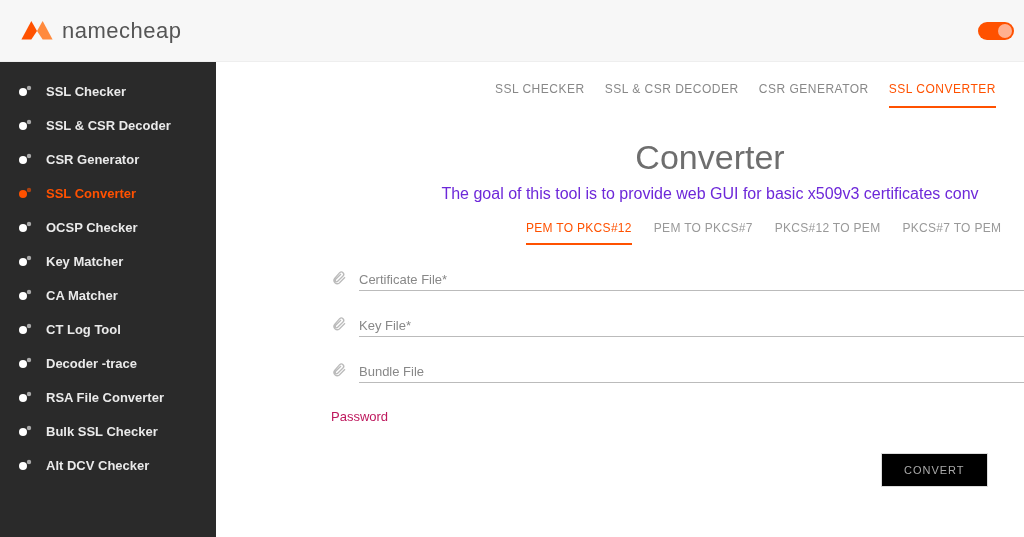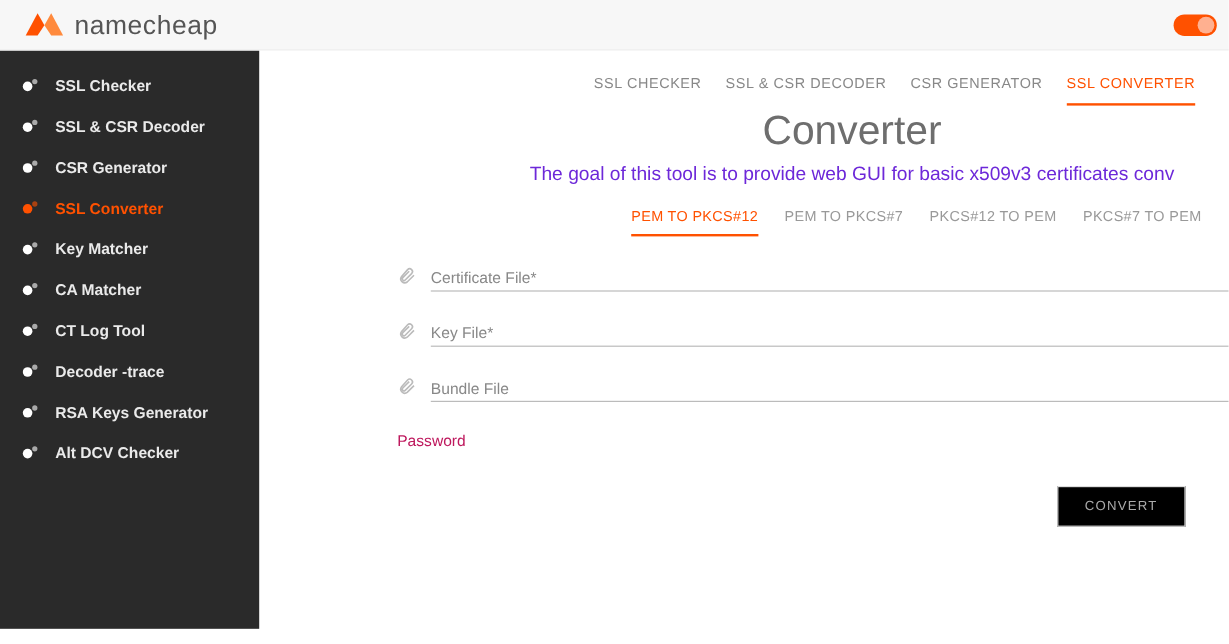--- a/index.html
+++ b/index.html
@@ -5,21 +5,21 @@
   * { box-sizing: border-box; margin: 0; padding: 0; }
   body {
     font-family: -apple-system, BlinkMacSystemFont, "Segoe UI", Arial, sans-serif;
     width: 1024px;
     height: 537px;
     overflow: hidden;
     background: #fff;
   }
   
   .header {
-    height: 42px;
+    height: 62px;
     background: #f7f7f7;
     border-bottom: 1px solid #eee;
     display: flex;
     align-items: center;
     padding: 0 20px;
     position: relative;
   }
   .logo-wrap { display: flex; align-items: center; gap: 8px; }
   .logo-mark svg { display: block; }
   .logo-text {
@@ -96,21 +96,21 @@
   }
   .topnav-item.active {
     color: #ff5100;
     border-bottom: 2px solid #ff5100;
   }
   .title {
     text-align: center;
     font-size: 34px;
     font-weight: 300;
     color: #6e6e6e;
-    margin: 2px 0 8px;
+    margin: 30px 0 8px;
     margin-left: 180px;
   }
   .subtitle {
     text-align: center;
     font-size: 16px;
     font-weight: 300;
     color: #6d28d9;
     margin-bottom: 18px;
     margin-left: 180px;
     white-space: nowrap;
@@ -221,20 +221,27 @@
           <circle class="d1" cx="5" cy="9" r="4"></circle>
           <circle class="d2" cx="11" cy="5" r="2.2"></circle>
         </svg>
       <span>SSL Converter</span>
     </div>
     <div class="side-item">
       <svg class="dot-icon" viewBox="0 0 16 16">
           <circle class="d1" cx="5" cy="9" r="4"></circle>
           <circle class="d2" cx="11" cy="5" r="2.2"></circle>
         </svg>
+      <span>OCSP Checker</span>
+    </div>
+    <div class="side-item">
+      <svg class="dot-icon" viewBox="0 0 16 16">
+          <circle class="d1" cx="5" cy="9" r="4"></circle>
+          <circle class="d2" cx="11" cy="5" r="2.2"></circle>
+        </svg>
       <span>Key Matcher</span>
     </div>
     <div class="side-item">
       <svg class="dot-icon" viewBox="0 0 16 16">
           <circle class="d1" cx="5" cy="9" r="4"></circle>
           <circle class="d2" cx="11" cy="5" r="2.2"></circle>
         </svg>
       <span>CA Matcher</span>
     </div>
     <div class="side-item">
@@ -249,21 +256,28 @@
           <circle class="d1" cx="5" cy="9" r="4"></circle>
           <circle class="d2" cx="11" cy="5" r="2.2"></circle>
         </svg>
       <span>Decoder -trace</span>
     </div>
     <div class="side-item">
       <svg class="dot-icon" viewBox="0 0 16 16">
           <circle class="d1" cx="5" cy="9" r="4"></circle>
           <circle class="d2" cx="11" cy="5" r="2.2"></circle>
         </svg>
-      <span>RSA Keys Generator</span>
+      <span>RSA File Converter</span>
+    </div>
+    <div class="side-item">
+      <svg class="dot-icon" viewBox="0 0 16 16">
+          <circle class="d1" cx="5" cy="9" r="4"></circle>
+          <circle class="d2" cx="11" cy="5" r="2.2"></circle>
+        </svg>
+      <span>Bulk SSL Checker</span>
     </div>
     <div class="side-item">
       <svg class="dot-icon" viewBox="0 0 16 16">
           <circle class="d1" cx="5" cy="9" r="4"></circle>
           <circle class="d2" cx="11" cy="5" r="2.2"></circle>
         </svg>
       <span>Alt DCV Checker</span>
     </div>
   </nav>
 

